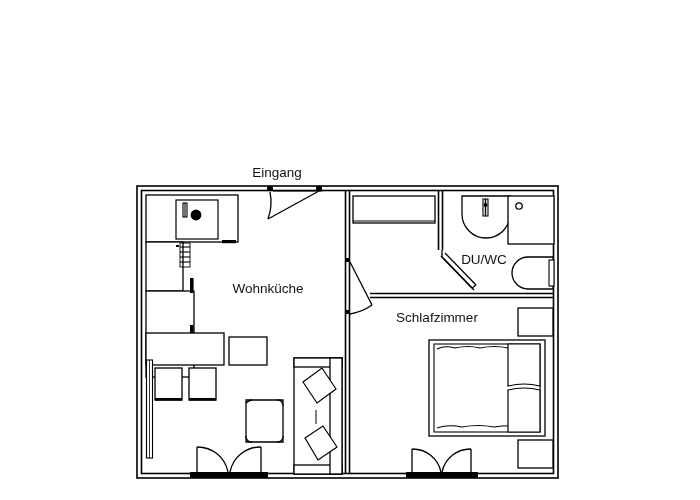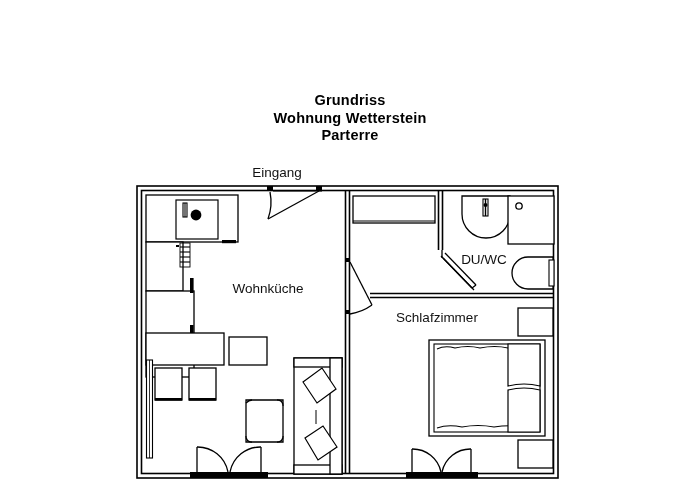--- a/index.html
+++ b/index.html
@@ -47,25 +47,20 @@
     font-family: "Liberation Sans", sans-serif;
     font-size: 13.5px;
     fill: #111111;
   }
 </style>
 </head>
 <body>
 
 <div id="plan-root">
 
-  <div class="title-block">
-    <span class="title-line">Grundriss</span>
-    <span class="title-line">Wohnung Wetterstein</span>
-    <span class="title-line">Parterre</span>
-  </div>
 
   <svg class="svg-layer" width="700" height="500" viewBox="0 0 700 500">
 
     <g fill="none" stroke="#000000">
 
       <rect x="137" y="186" width="421" height="292" stroke-width="1.6"></rect>
 
       <rect x="141.5" y="190.5" width="412" height="283" stroke-width="1.6"></rect>
     </g>
 

